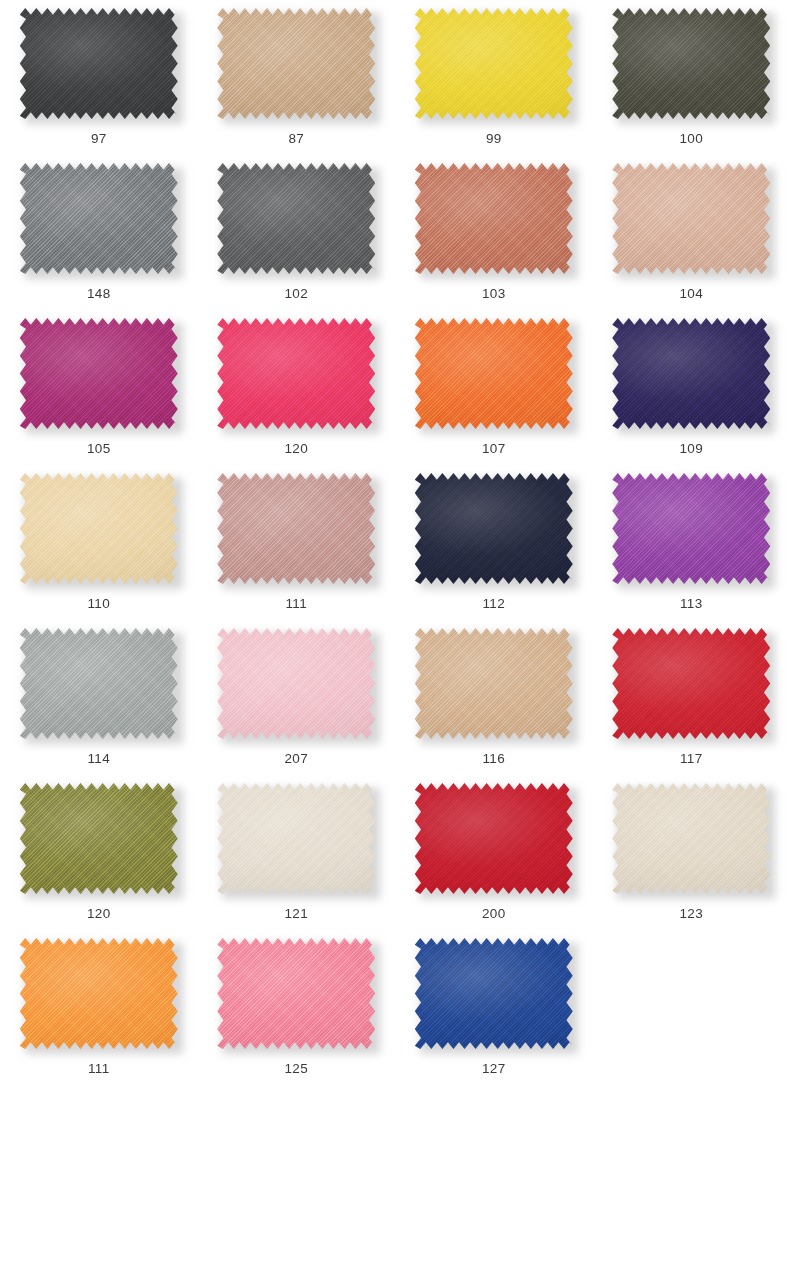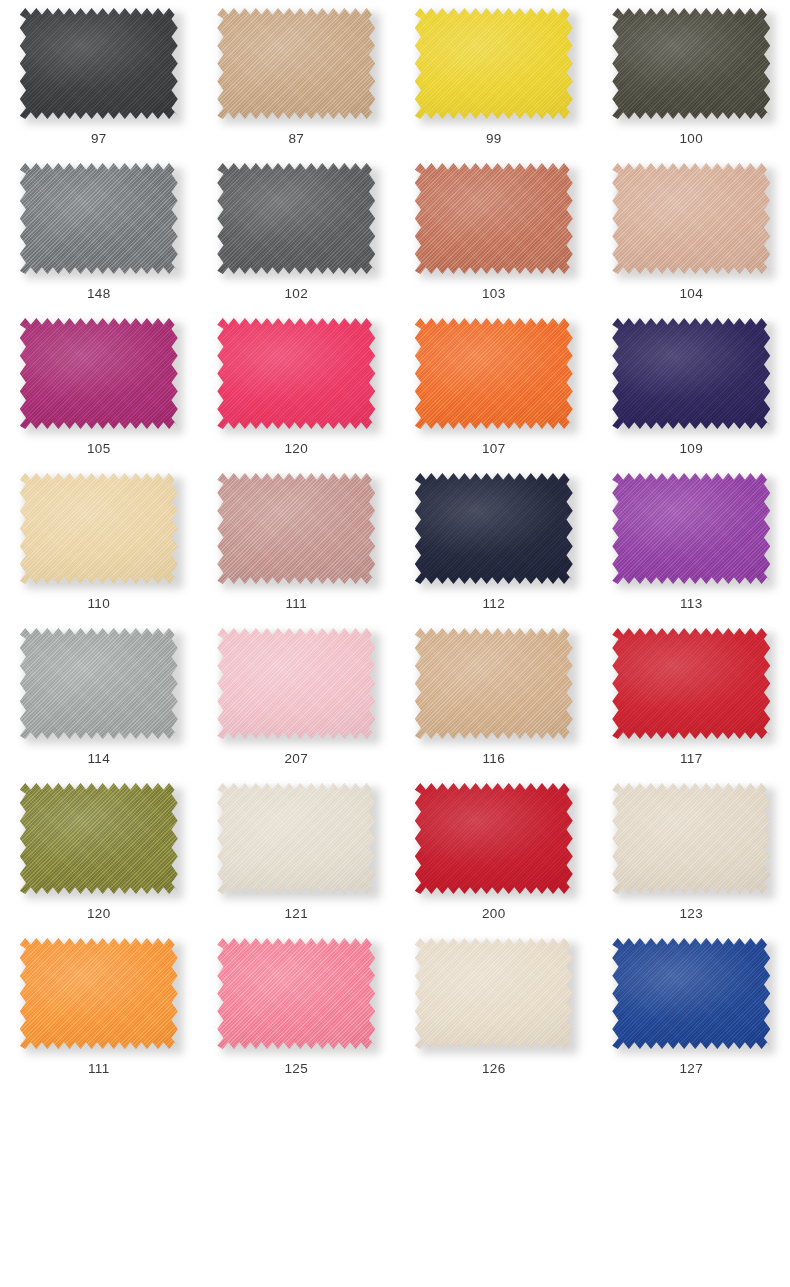--- a/index.html
+++ b/index.html
@@ -251,21 +251,16 @@
       <div class="swatch-chip" style="background-color: rgb(248, 154, 60);"></div>
       <div class="swatch-label">111</div>
     </div>
     <div class="swatch-cell">
       <div class="swatch-shadow"></div>
       <div class="swatch-chip" style="background-color: rgb(244, 136, 158);"></div>
       <div class="swatch-label">125</div>
     </div>
     <div class="swatch-cell">
       <div class="swatch-shadow"></div>
-      <div class="swatch-chip" style="background-color: rgb(232, 221, 203);"></div>
-      <div class="swatch-label">126</div>
-    </div>
-    <div class="swatch-cell">
-      <div class="swatch-shadow"></div>
       <div class="swatch-chip" style="background-color: rgb(30, 68, 148);"></div>
       <div class="swatch-label">127</div>
     </div>
   </div>
 
 </body></html>

